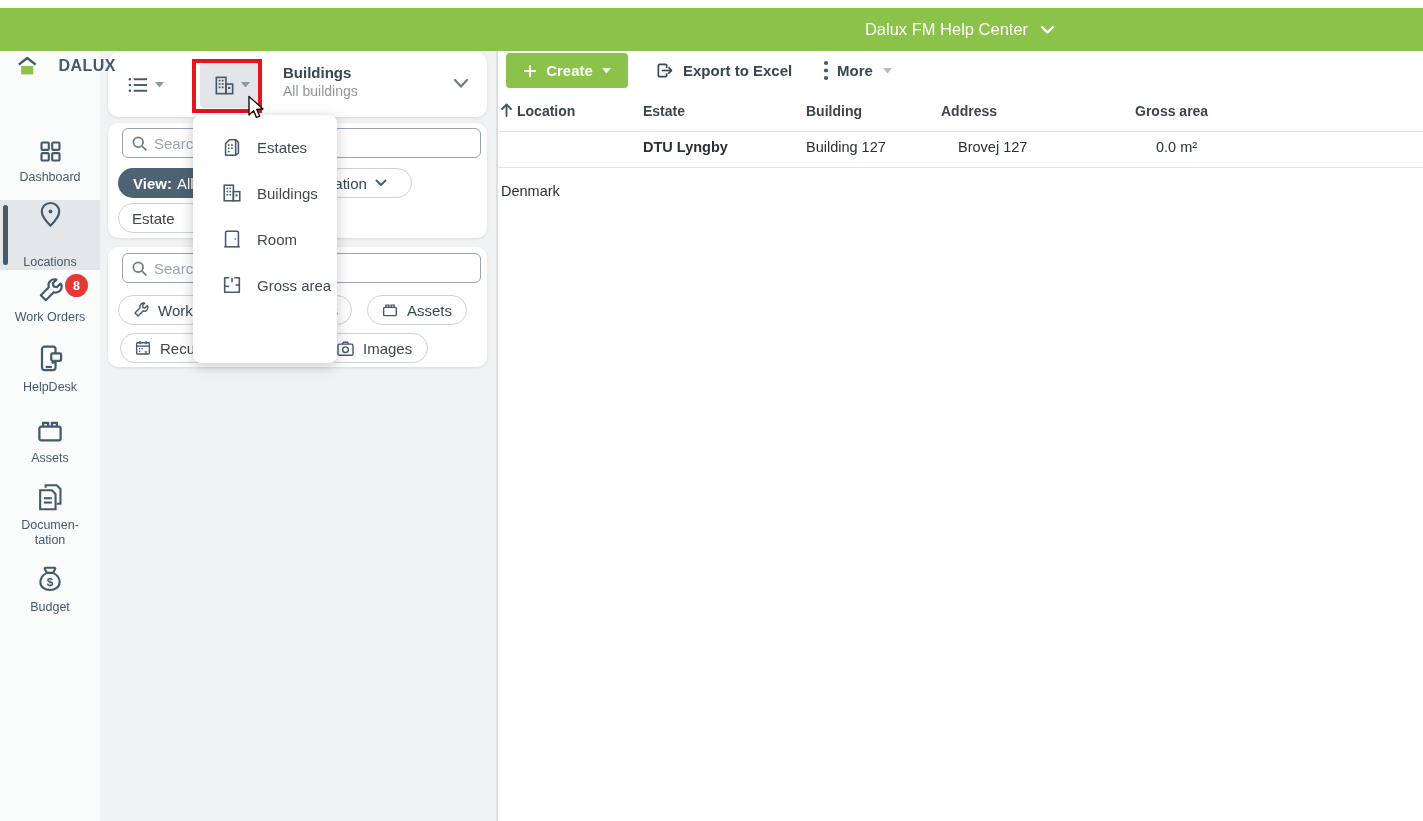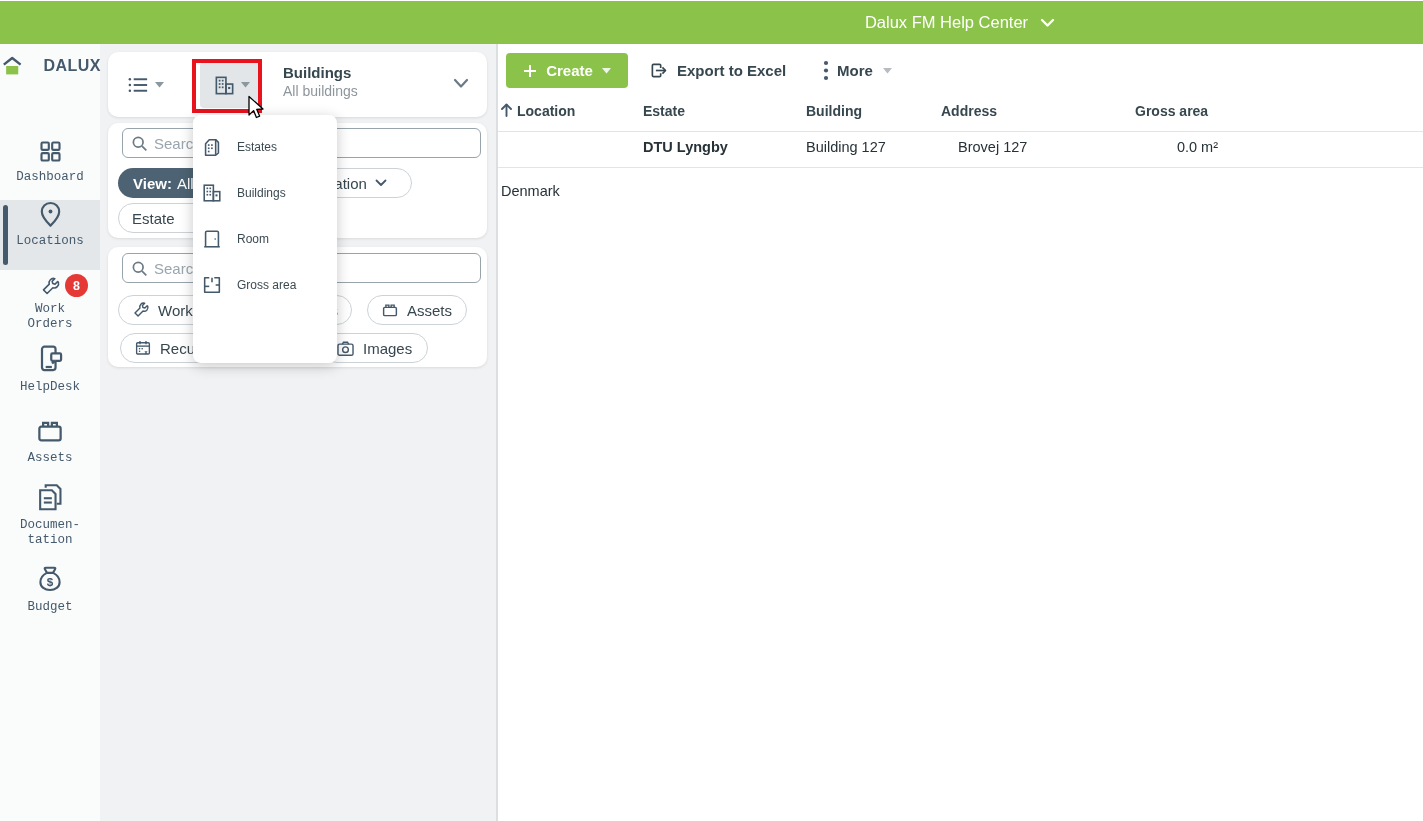--- a/index.html
+++ b/index.html
@@ -2,32 +2,32 @@
 <html><head>
 <meta charset="utf-8">
 <style>
   * { margin:0; padding:0; box-sizing:border-box; }
   html,body { width:1423px; height:821px; overflow:hidden;
     font-family:"Liberation Sans", sans-serif; background:#ffffff; }
   body { position:relative; }
   svg { display:block; }
 
   
-  .topbar { position:absolute; left:0; top:1px; width:1423px; height:43px; background:#8bc34a; z-index:5; }
+  .topbar { position:absolute; left:0; top:8px; width:1423px; height:43px; background:#8bc34a; z-index:5; }
   .topbar-title { position:absolute; left:497px; right:0; top:0; height:43px;
     display:flex; align-items:center; justify-content:center; gap:12px;
     color:#ffffff; font-size:16.5px; font-weight:500; }
 
   
   .sidebar { position:absolute; left:0; top:43px; width:100px; bottom:0; background:#fafbfb; z-index:2; }
-  .logo { position:absolute; left:1px; top:10px; width:100px; display:flex; align-items:center; justify-content:center; gap:20px;text-align:center; }
+  .logo { position:absolute; left:16px; top:10px; width:100px; display:flex; align-items:center; justify-content:center; gap:20px;text-align:center; }
   .logo-text { color:#44596b; font-weight:700; font-size:16px; letter-spacing:.5px; }
   .nav-item { position:absolute; left:0; width:100px; display:flex; flex-direction:column;
     align-items:center; gap:5px; color:#44596b; font-size:12.5px; }
-  .nav-item .lbl { text-align:center; line-height:1.2; width:76px;font-family:Liberation Mono, monospace; }
+  .nav-item .lbl { text-align:center; line-height:1.2; width:76px; }
   .nav-item.selected { background:#e4e7e9; }
   .sel-bar { position:absolute; left:3px; top:5px; bottom:5px; width:5px; border-radius:3px; background:#44596b; }
   .badge { position:absolute; right:12px; top:-2px; min-width:23px; height:23px; border-radius:12px;
     background:#e53935; color:#fff; font-size:12.5px; font-weight:700;
     display:flex; align-items:center; justify-content:center; padding:0 6px; }
 
   
   .panel { position:absolute; left:100px; top:43px; width:396px; bottom:0; background:#f1f2f3; z-index:1; }
   .vdivider { position:absolute; left:496px; top:43px; width:2px; bottom:0; background:#dcdfe1; z-index:1; }
   .card { position:absolute; left:8px; width:379px; background:#ffffff; border-radius:10px;
@@ -54,34 +54,34 @@
 
   .chip { position:absolute; height:30px; border:1px solid #cbd3d9; border-radius:15px; background:#fff;
     display:flex; align-items:center; gap:8px; padding:0 13px; font-size:15px; color:#37474f; }
   .chip-dark { position:absolute; height:30px; border-radius:15px; background:#4d6373; color:#fff;
     display:flex; align-items:center; gap:5px; padding:0 15px; font-size:15px; }
   .chip-dark .k { font-weight:700; }
 
   
   .menu { position:absolute; left:193px; top:115px; width:144px; height:248px; background:#fff;
     border-radius:8px; box-shadow:0 3px 14px rgba(0,0,0,.22); z-index:10; padding-top:9px; }
-  .menu-item { height:46px; display:flex; align-items:center; gap:14px; padding-left:8px;
-    font-size:12px; font-weight:500; color:#3c4a52; }
+  .menu-item { height:46px; display:flex; align-items:center; gap:14px; padding-left:28px;
+    font-size:15px; font-weight:500; color:#3c4a52; }
 
   
   .cursor { position:absolute; left:246px; top:95px; z-index:20; pointer-events:none; }
 
   
   .main { position:absolute; left:498px; top:43px; right:0; bottom:0; background:#fff; }
   .btn-create { position:absolute; left:8px; top:10px; width:122px; height:35px; background:#8bc34a;
     border:none; border-radius:4px; color:#fff; font-size:15px; font-weight:600;
     display:flex; align-items:center; justify-content:center; gap:9px; font-family:"Liberation Sans",sans-serif; }
   .tool-group { position:absolute; top:10px; height:35px; display:flex; align-items:center; gap:8px;
     font-size:15px; font-weight:600; color:#37474f; background:none; border:none; font-family:"Liberation Sans",sans-serif; }
-  .export-group { left:150px; }
+  .export-group { left:156px; }
   .more-group { left:325px; }
   .more-caret { margin-left:2px; }
 
   .th { position:absolute; top:60px; font-size:14px; font-weight:700; color:#37474f; }
   .td { position:absolute; top:96px; font-size:14.5px; color:#263238; }
   .hline { position:absolute; left:0; right:0; height:1px; background:#e3e4e5; }
   .sort-arrow { position:absolute; left:1px; top:59px; }
   .num-right { width:83px; text-align:right; }
 </style>
 </head>
@@ -108,21 +108,21 @@
   <div class="nav-item" style="top:95px; height:56px;">
     <svg width="27" height="27" viewBox="0 0 24 24" fill="none" stroke="#44596b" stroke-width="1.9">
       <rect x="4" y="4" width="6.5" height="6.5" rx="1"></rect>
         <rect x="13.5" y="4" width="6.5" height="6.5" rx="1"></rect>
       <rect x="4" y="13.5" width="6.5" height="6.5" rx="1"></rect>
         <rect x="13.5" y="13.5" width="6.5" height="6.5" rx="1"></rect>
     </svg>
     <span class="lbl">Dashboard</span>
   </div>
 
-  <div class="nav-item selected" style="top:157px; height:70px; justify-content:flex-start;">
+  <div class="nav-item selected" style="top:157px; height:70px; justify-content:space-between;">
     <span class="sel-bar"></span>
     <svg width="29" height="29" viewBox="0 0 24 24" fill="none" stroke="#44596b" stroke-width="1.8">
       <path d="M12 2.5c-4.1 0-7.2 3.1-7.2 7.1 0 4.8 7.2 11.6 7.2 11.6s7.2-6.8 7.2-11.6c0-4-3.1-7.1-7.2-7.1z"></path>
       <circle cx="12" cy="9.5" r="1.6" fill="#44596b" stroke="none"></circle>
     </svg>
     <span class="lbl">Locations</span>
   </div>
 
   <div class="nav-item" style="top:233px; height:56px;">
     <svg width="29" height="29" viewBox="0 0 24 24" fill="none" stroke="#44596b" stroke-width="1.8" stroke-linejoin="round">
@@ -395,17 +395,17 @@
   <div class="th" style="left:443px;">Address</div>
   <div class="th" style="left:637px;">Gross area</div>
 
   <div class="hline" style="top:88px;"></div>
 
   <div>
     <div class="td" style="left:3px;margin-top:44px;">Denmark</div>
     <div class="td" style="left:145px;font-weight:bold;">DTU Lyngby</div>
     <div class="td" style="left:308px;text-align:center;">Building 127</div>
     <div class="td" style="left:460px;">Brovej 127</div>
-    <div class="td num-right" style="left:637px;">0.0 m²</div>
+    <div class="td num-right" style="left:637px;text-align:center;">0.0 m²</div>
   </div>
 
   <div class="hline" style="top:124px;"></div>
 </div>
 
 </body></html>

